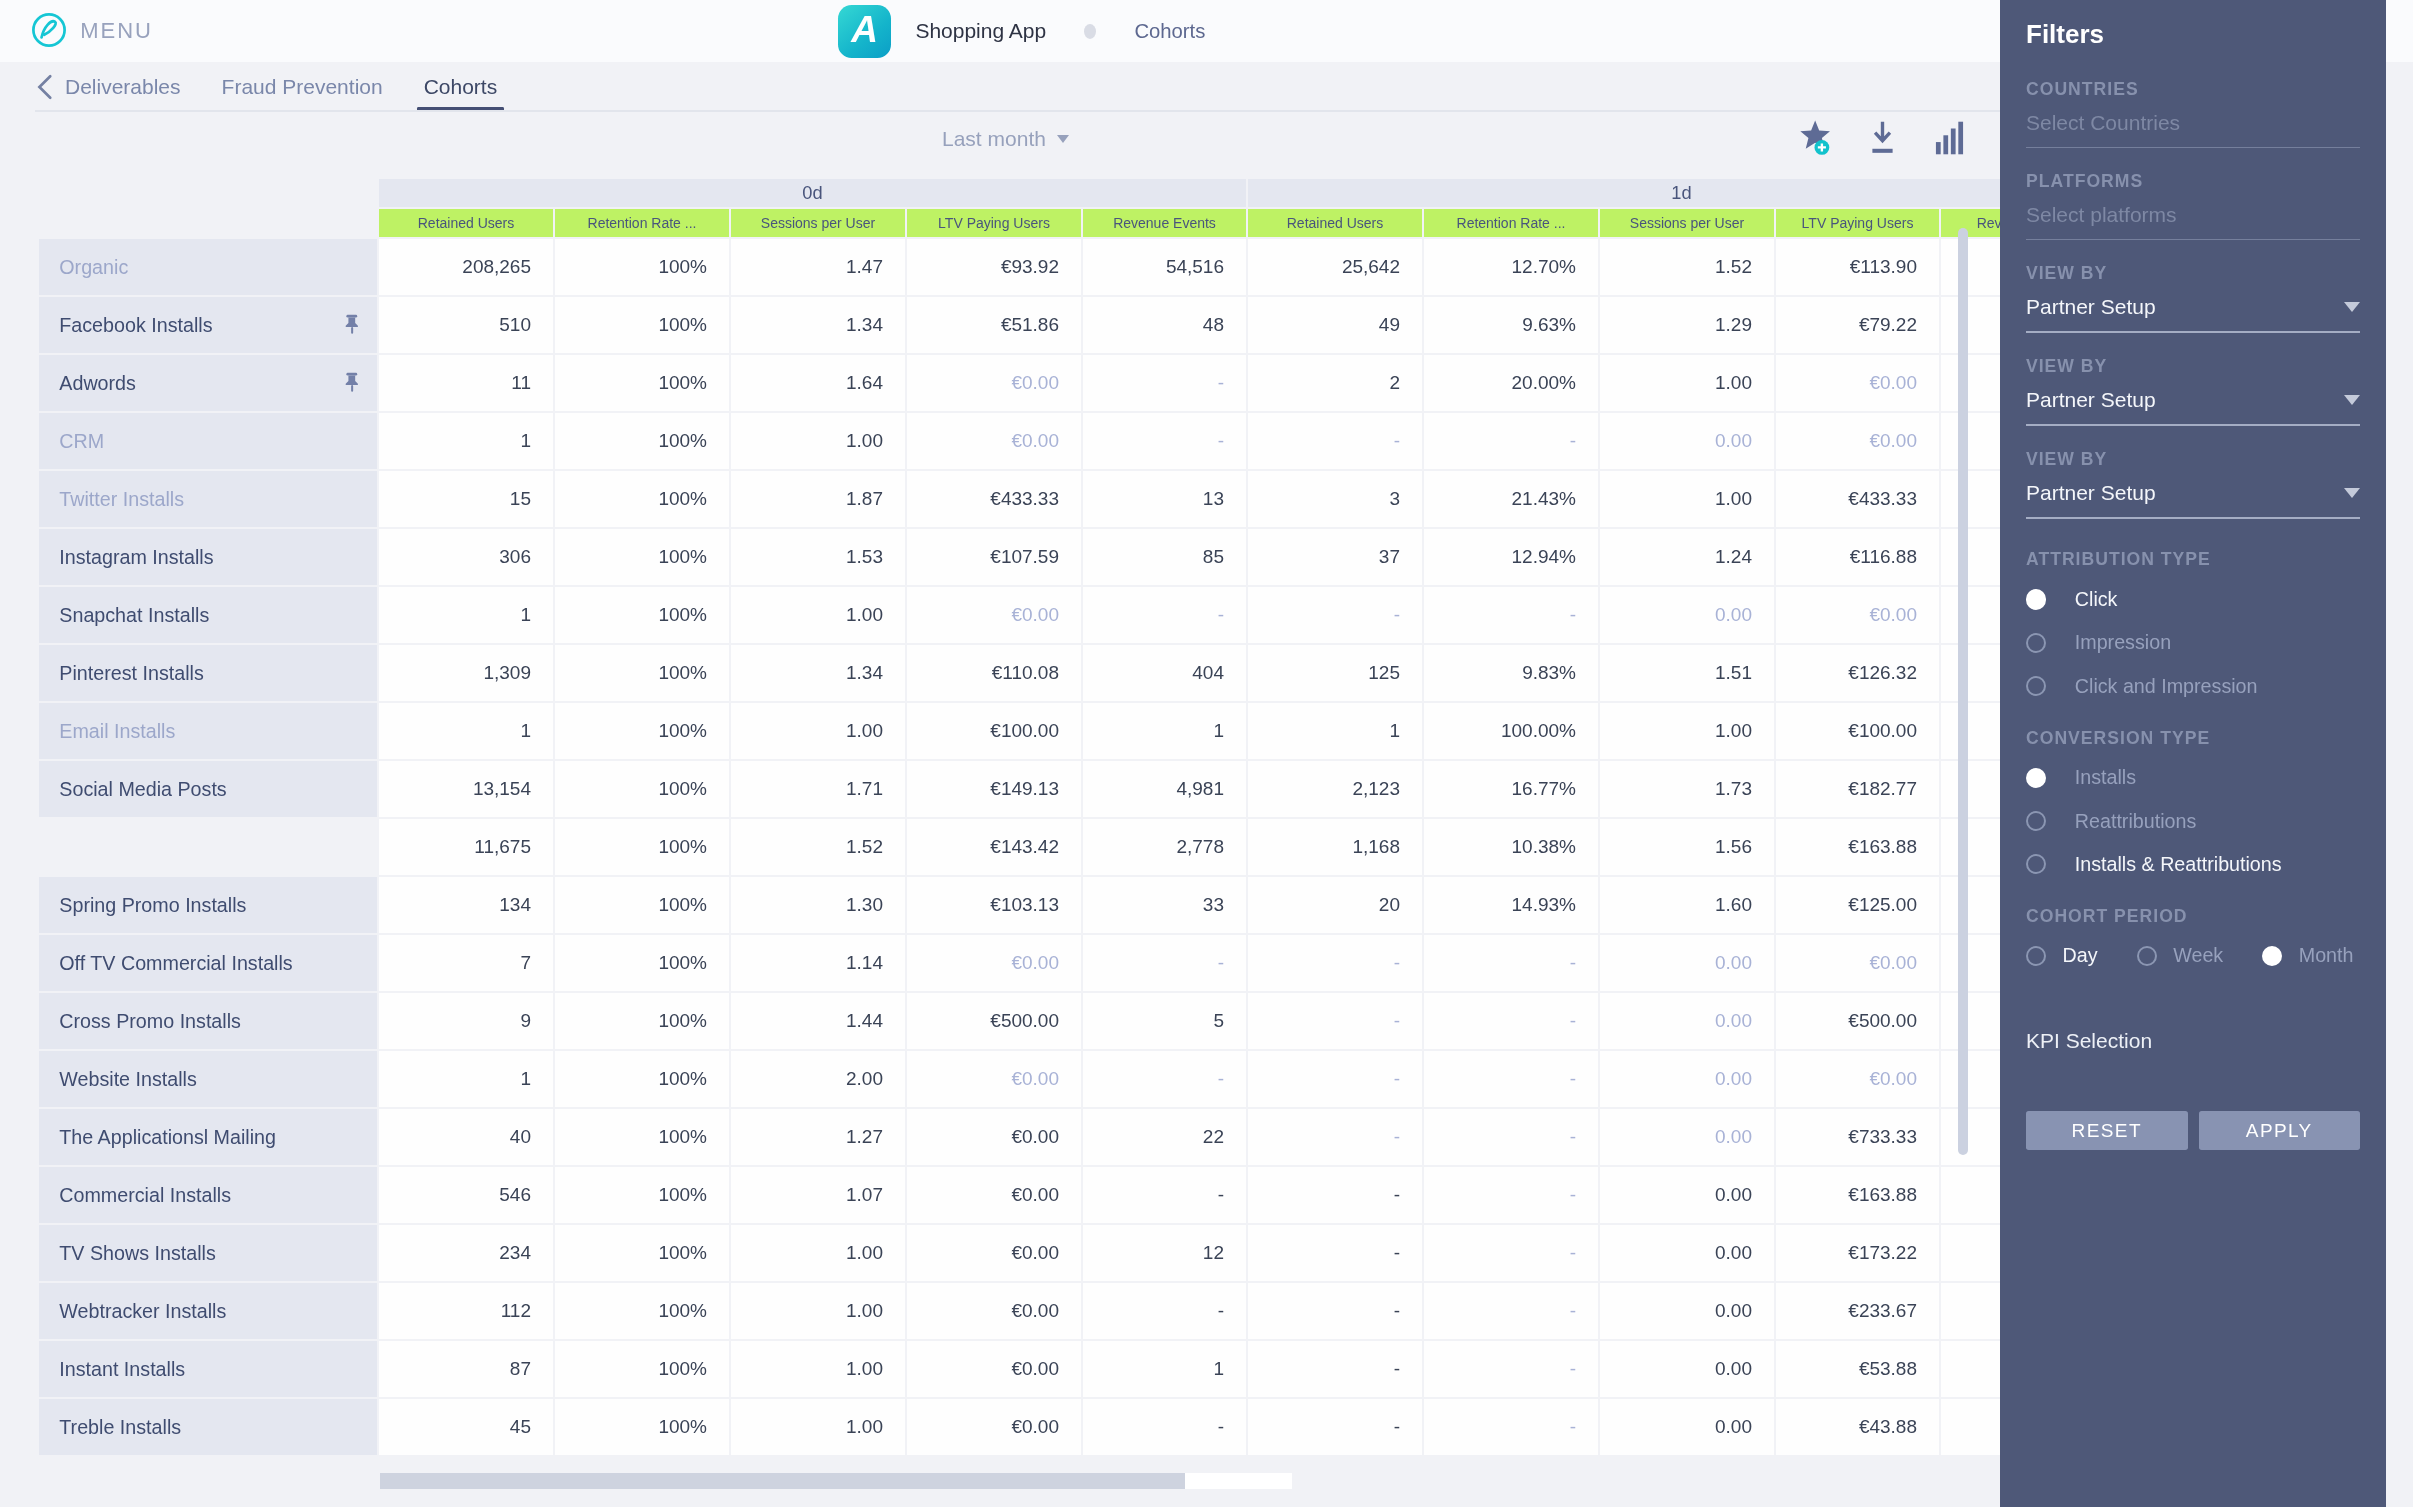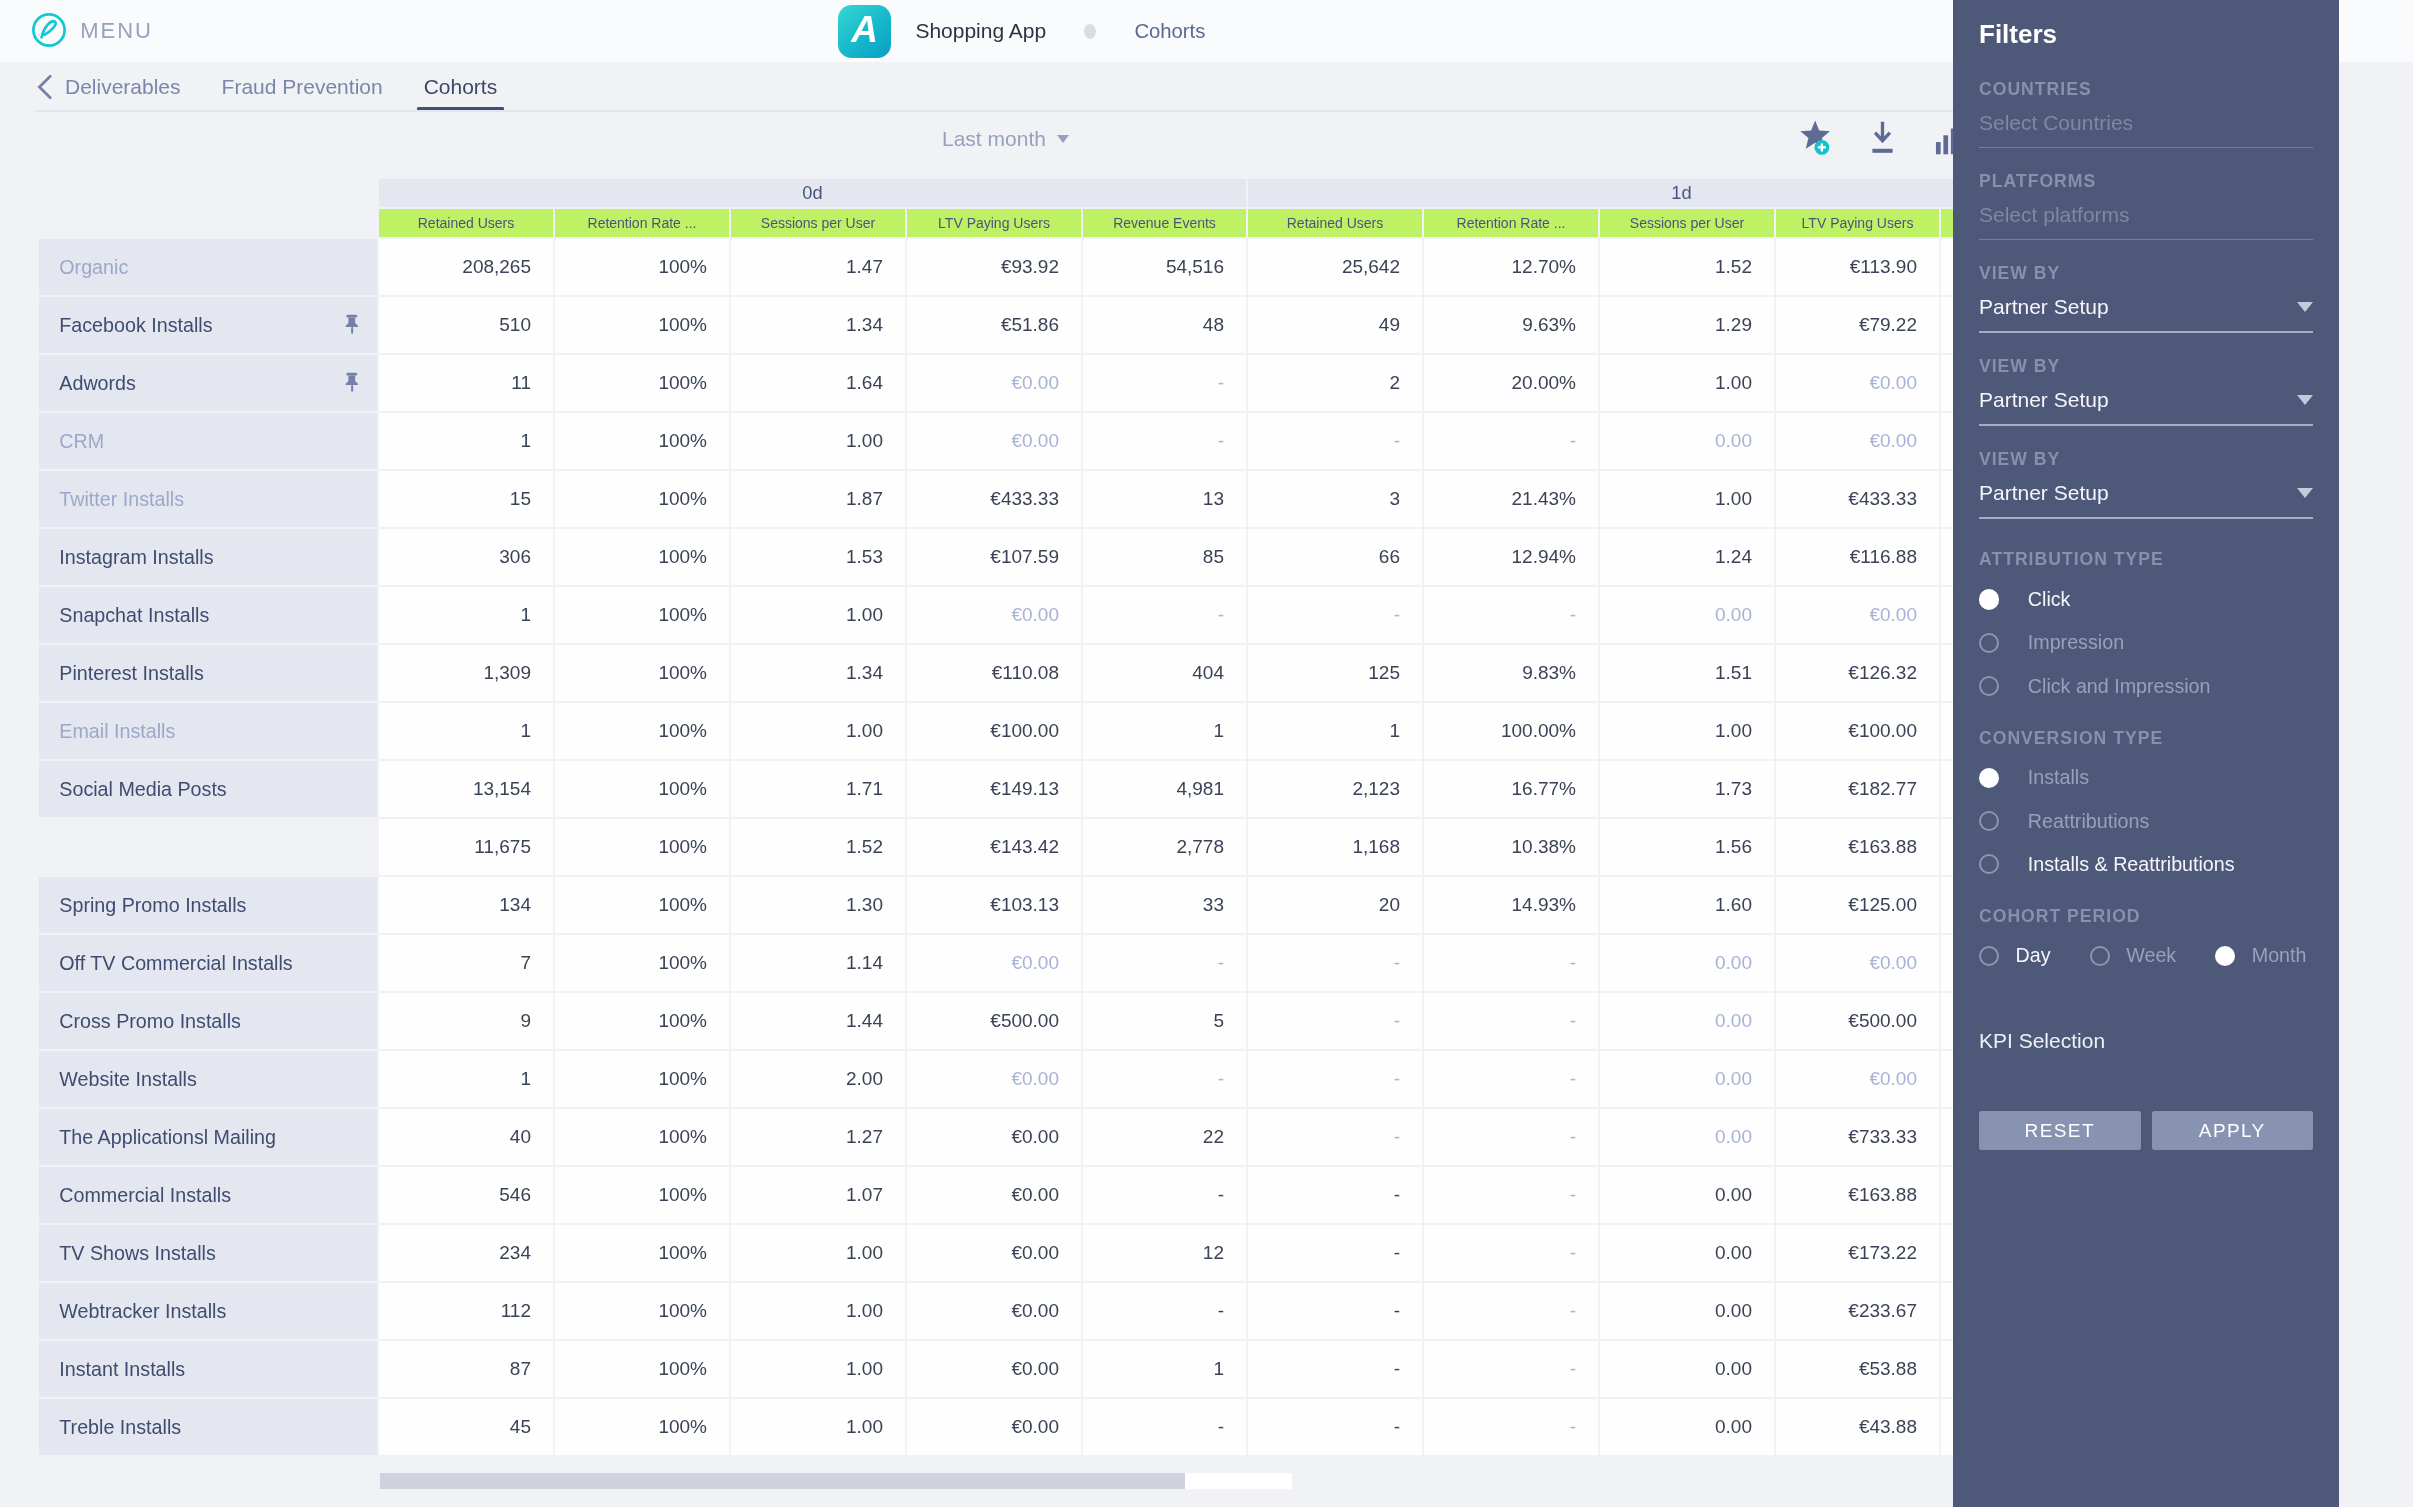--- a/index.html
+++ b/index.html
@@ -46,21 +46,21 @@
   .tcell span{flex:1 1 auto;overflow:hidden;text-overflow:ellipsis}
   .cell{background:#fefefe;display:flex;align-items:center;justify-content:flex-end;padding-right:22px;font-size:19px;color:#3a4356;overflow:hidden;white-space:nowrap}
   .cell.m{color:#a8b2d6}
 
   
   .vscroll{position:absolute;left:1958px;top:228px;width:10.2px;height:927px;background:#cbd1e0;border-radius:5.4px}
   .hscroll-track{position:absolute;left:380px;top:1473px;width:912px;height:16.3px;background:#ffffff}
   .hscroll-thumb{position:absolute;left:380px;top:1473px;width:805px;height:16.3px;background:#ced3df;cursor:grab}
 
   
-  .sidebar{position:absolute;left:1953px;top:0;width:386px;height:1508px;background:#4e5878;padding:19px 26px 0 26px;overflow:hidden}
+  .sidebar{position:absolute;left:2000px;top:0;width:386px;height:1508px;background:#4e5878;padding:19px 26px 0 26px;overflow:hidden}
   .f-title{font-size:26px;font-weight:600;color:#fff;margin-bottom:28.5px}
   .flabel{font-size:17.6px;font-weight:700;letter-spacing:1px;color:#8791ad;margin-bottom:11px}
   .field{margin-bottom:23px}
   .fvalue{display:flex;align-items:center;justify-content:space-between;padding-bottom:12.2px;font-size:21px}
   .fvalue.ph{color:#7e88a4;border-bottom:1.4px solid #757f9c;cursor:text}
   .fvalue.sel{color:#f4f6fa;border-bottom:2px solid #a4adc4;cursor:pointer}
   .caret{width:0;height:0;border-left:8.8px solid transparent;border-right:8.8px solid transparent;border-top:10.2px solid #c4cada}
   .rgroup{margin-top:30px}
   .opts.vertical{display:flex;flex-direction:column;gap:20.3px;margin-top:17.6px}
   .opts.horizontal{display:flex;flex-direction:row;align-items:center;gap:39px;margin-top:17.6px}
@@ -235,21 +235,21 @@
     <div class="cell" style="grid-area: 7 / 10;">€433.33</div>
     <div class="cell" style="grid-area: 7 / 11;"></div>
     <div class="tcell" style="grid-area: 8 / 1;">
       <span>Instagram Installs</span>
     </div>
     <div class="cell" style="grid-area: 8 / 2;">306</div>
     <div class="cell" style="grid-area: 8 / 3;">100%</div>
     <div class="cell" style="grid-area: 8 / 4;">1.53</div>
     <div class="cell" style="grid-area: 8 / 5;">€107.59</div>
     <div class="cell" style="grid-area: 8 / 6;">85</div>
-    <div class="cell" style="grid-area: 8 / 7;">66</div>
+    <div class="cell" style="grid-area: 8 / 7;">37</div>
     <div class="cell" style="grid-area: 8 / 8;">12.94%</div>
     <div class="cell" style="grid-area: 8 / 9;">1.24</div>
     <div class="cell" style="grid-area: 8 / 10;">€116.88</div>
     <div class="cell" style="grid-area: 8 / 11;"></div>
     <div class="tcell" style="grid-area: 9 / 1;">
       <span>Snapchat Installs</span>
     </div>
     <div class="cell" style="grid-area: 9 / 2;">1</div>
     <div class="cell" style="grid-area: 9 / 3;">100%</div>
     <div class="cell" style="grid-area: 9 / 4;">1.00</div>

